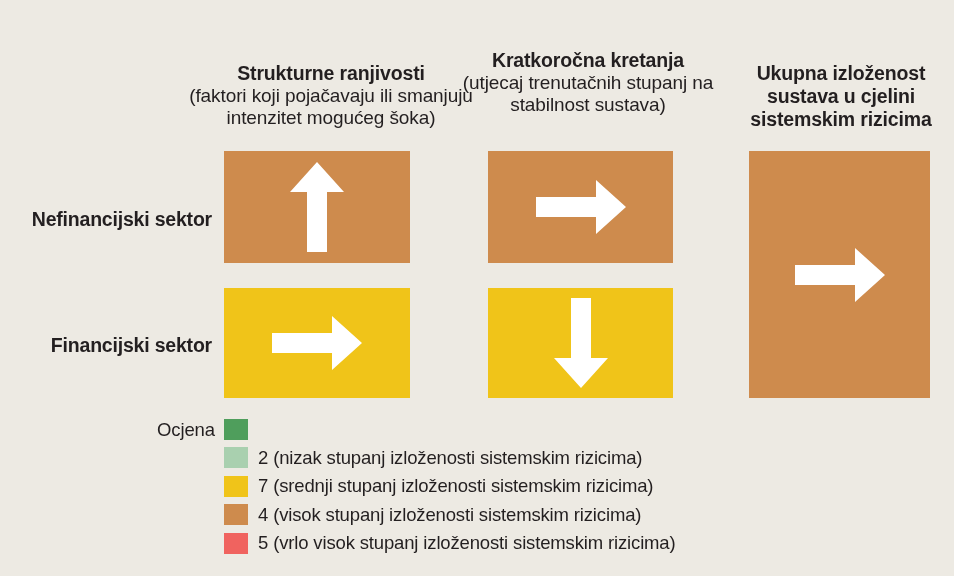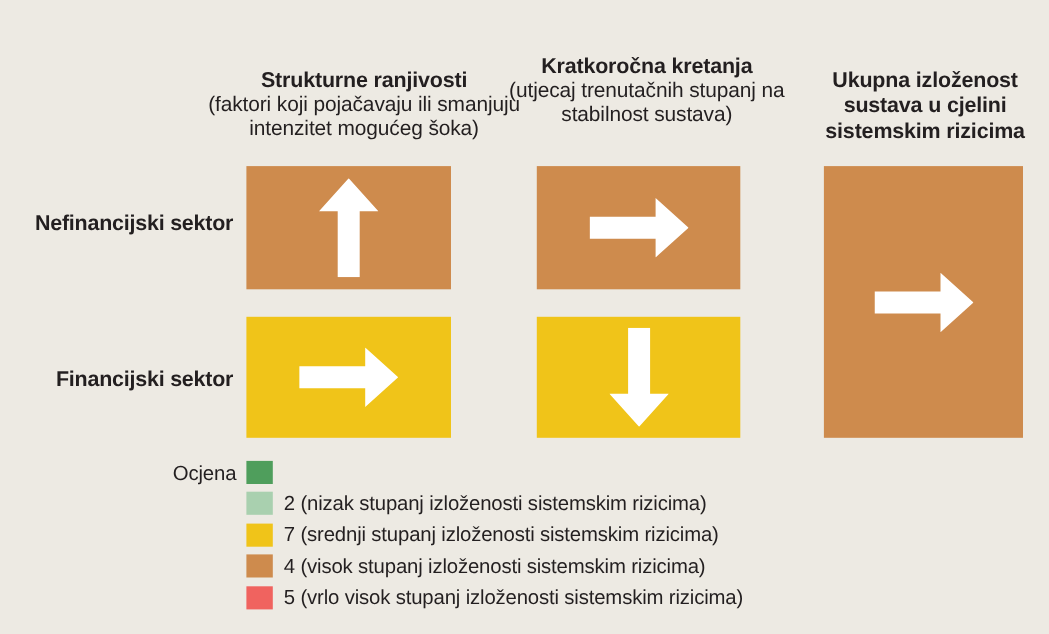--- a/index.html
+++ b/index.html
@@ -56,21 +56,21 @@
   .row-label {
     position: absolute;
     right: 0;
     width: 212px;
     text-align: right;
     font-weight: bold;
     font-size: 19.5px;
     letter-spacing: -0.2px;
     white-space: nowrap;
   }
-  #row-label-nonfin { left: 0; top: 192px; }
+  #row-label-nonfin { left: 0; top: 208px; }
   #row-label-fin    { left: 0; top: 334px; }
 
   
   .cell {
     position: absolute;
     display: flex;
     align-items: center;
     justify-content: center;
   }
   #cell-nonfin-structural { left: 224px; top: 151px; width: 186px; height: 112px; }

